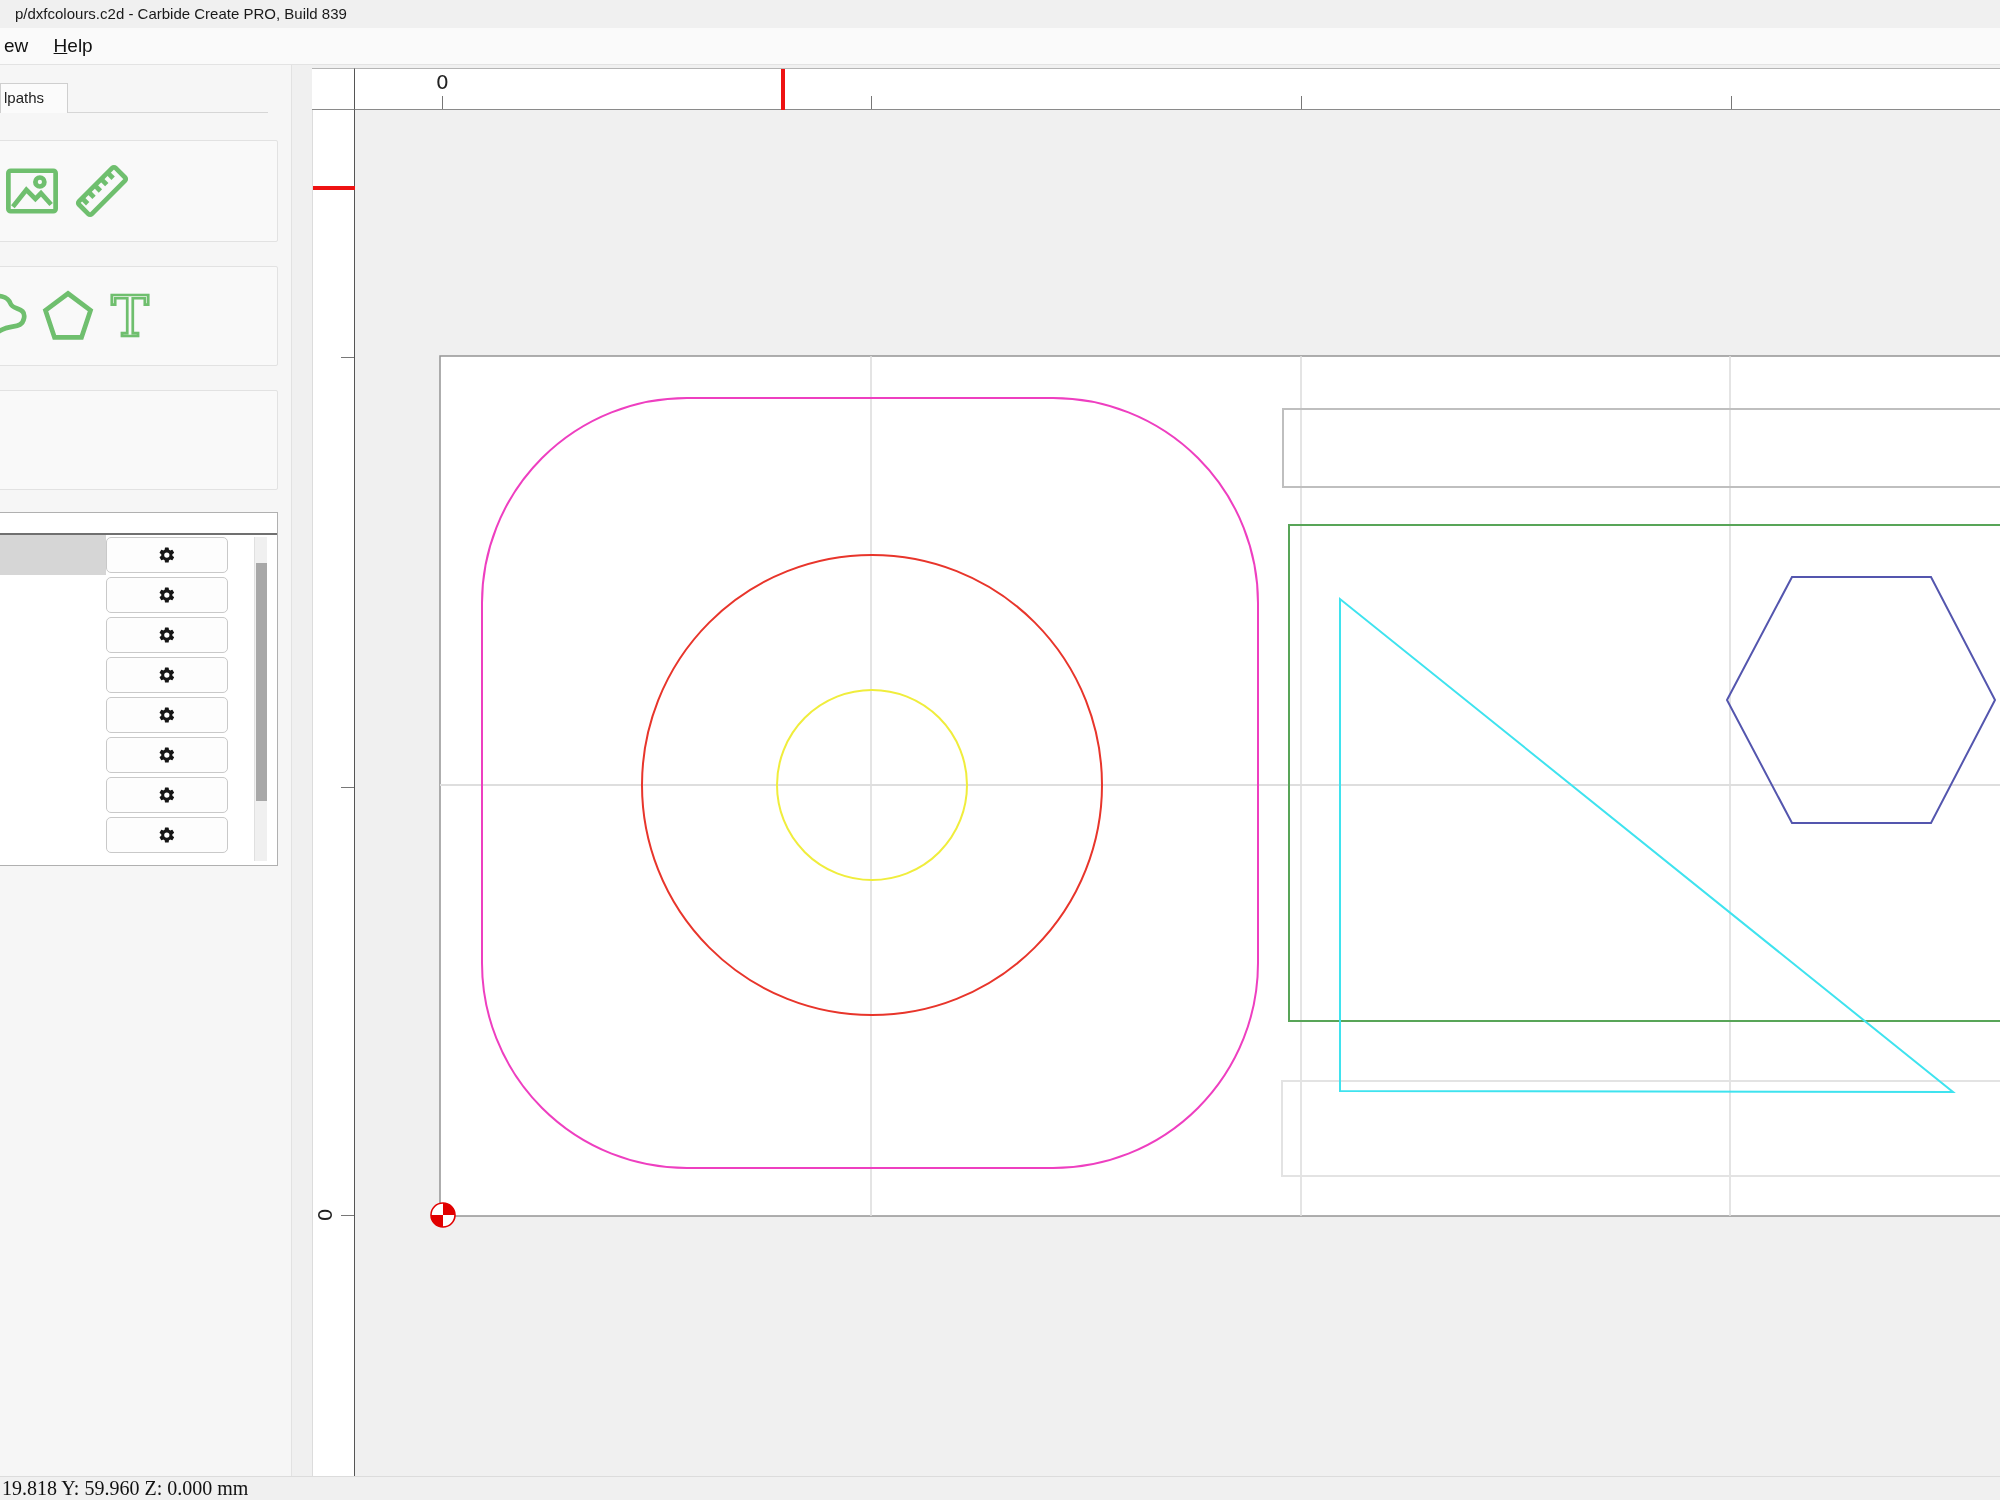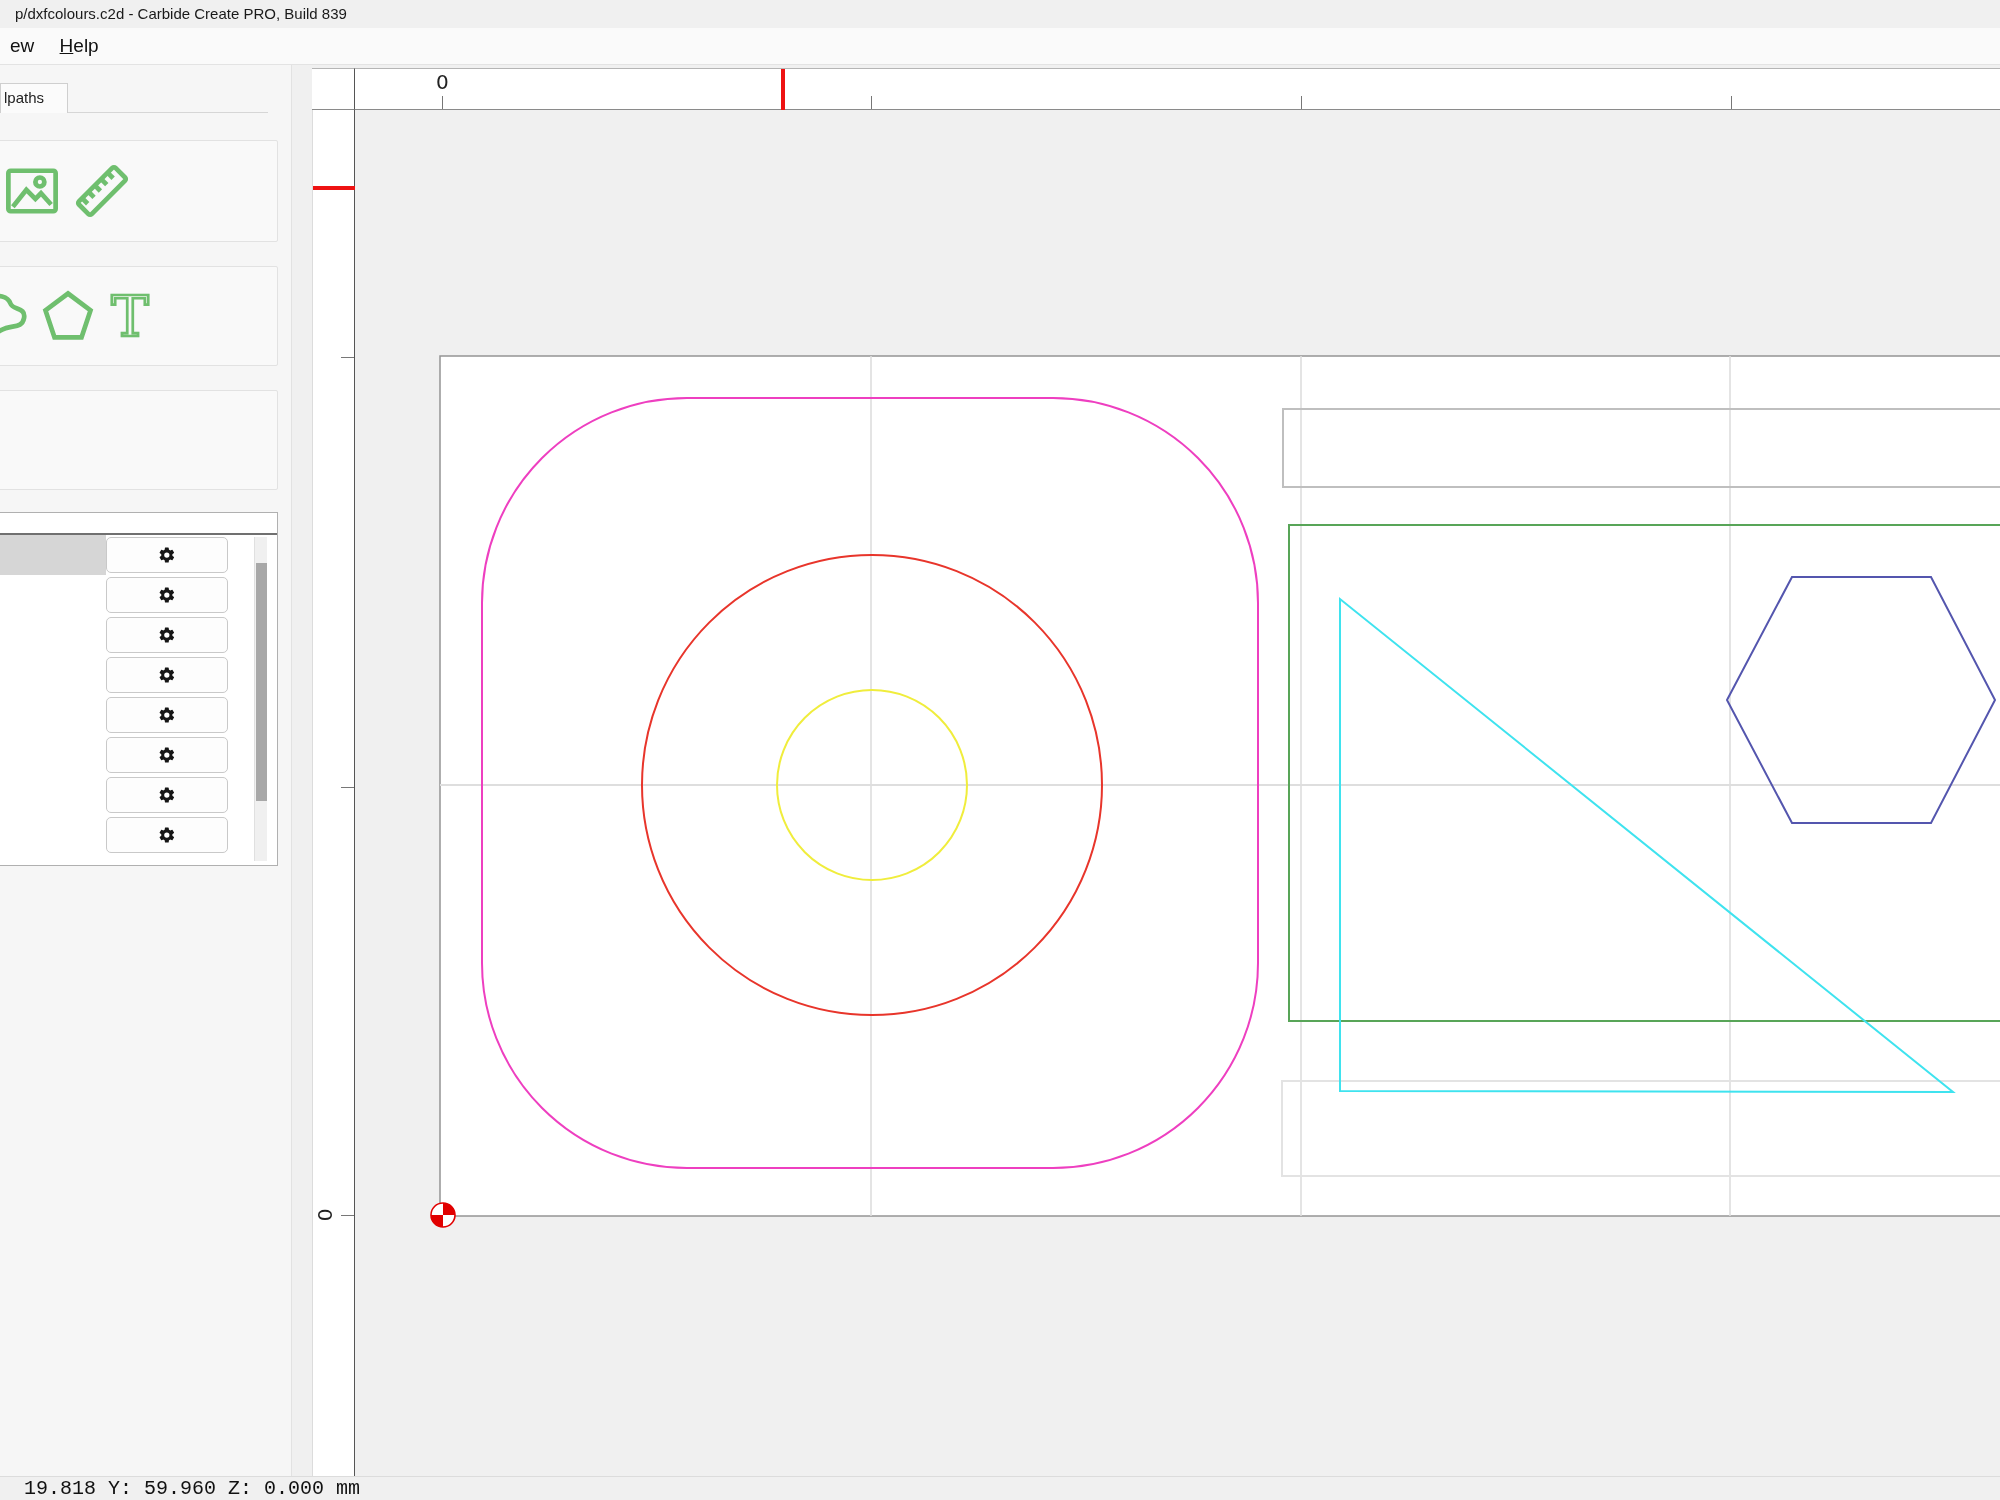--- a/index.html
+++ b/index.html
@@ -3,21 +3,21 @@
 <meta charset="utf-8">
 <style>
   * { margin:0; padding:0; box-sizing:border-box; }
   html,body { width:2000px; height:1500px; overflow:hidden; background:#f0f0f0;
               font-family:"Liberation Sans", sans-serif; }
   .titlebar { position:absolute; left:0; top:0; width:2000px; height:28px; background:#f0f0f0;
               font-size:15px; color:#1a1a1a; line-height:28px; padding-left:15px; }
   .menubar { position:absolute; left:0; top:28px; width:2000px; height:37px; background:#fafafa;
              border-bottom:1px solid #e3e3e3; font-size:19px; color:#111; }
   .menu-item { display:inline-block; line-height:36px; padding:0 10px; }
-  .menu-item.first { padding-left:10px; }
+  .menu-item.first { padding-left:4px; }
   .menu-item.ufirst::first-letter { text-decoration:underline; }
 
   
   .sidebar { position:absolute; left:0; top:65px; width:292px; height:1411px; background:#f6f6f6;
              border-right:1px solid #e2e2e2; overflow:hidden; }
   .tabrow { position:absolute; left:0; top:18px; width:268px; height:30px; border-bottom:1px solid #d6d6d6; }
   .tab { position:absolute; left:0; top:0; height:30px; width:68px; background:#fbfbfb;
          border:1px solid #cfcfcf; border-bottom:none; font-size:15px; color:#222;
          line-height:28px; padding-left:3px; }
   .group { position:absolute; left:-12px; width:290px; background:#f9f9f9;
@@ -56,22 +56,22 @@
   .ruler-left { position:absolute; left:312px; top:110px; width:43px; height:1366px; background:#fff;
                 border-left:1px solid #dcdcdc; border-right:1px solid #555; }
   .ruler-left .tick { position:absolute; right:0; height:1px; width:13px; background:#777; }
   .ruler-left .rlabel0 { position:absolute; left:6px; font-size:20px; color:#222;
                          font-family:"DejaVu Sans", sans-serif; transform:rotate(-90deg); }
   .ruler-left .cursor { position:absolute; left:0; height:4px; width:42px; background:#ee1212; }
   #design-svg { position:absolute; left:354px; top:110px; }
 
   .statusbar { position:absolute; left:0; top:1476px; width:2000px; height:24px; background:#f0f0f0;
                border-top:1px solid #dcdcdc; }
-  .statusbar span { font-family:Liberation Mono, monospace; font-size:20px; color:#111;
-                    line-height:23px; padding-left:16px; white-space:pre; display:inline-block;margin-left:8px; }
+  .statusbar span { font-family:Liberation Serif, serif; font-size:20px; color:#111;
+                    line-height:23px; padding-left:2px; white-space:pre; display:inline-block; }
 </style>
 </head>
 <body>
 
 <div class="titlebar">
   <span>p/dxfcolours.c2d - Carbide Create PRO, Build 839</span>
 </div>
 <div class="menubar">
   <span class="menu-item first">ew</span>
   <span class="menu-item ufirst">Help</span>

